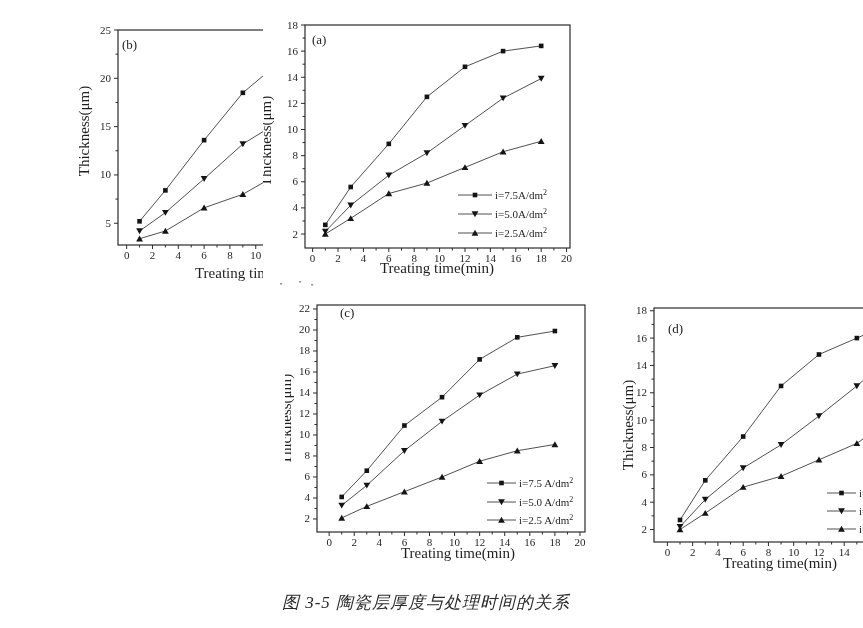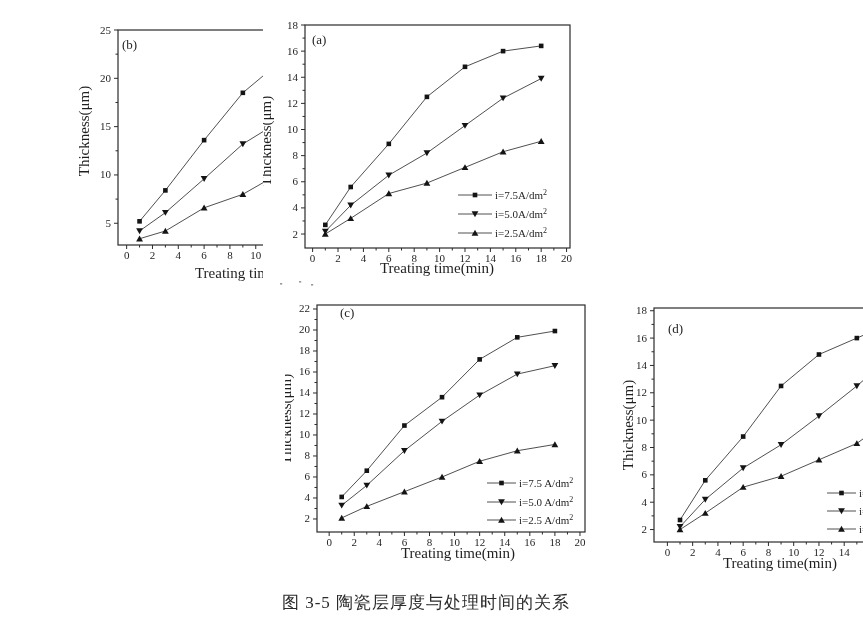--- a/index.html
+++ b/index.html
@@ -4,21 +4,21 @@
 <style>
   html,body{margin:0;padding:0;background:#fff;}
   #stage{position:relative;width:863px;height:628px;background:#ffffff;overflow:hidden;
          font-family:"Liberation Serif","DejaVu Serif",serif;}
   .panel{position:absolute;overflow:hidden;}
   #panel-b{left:55px;top:3px;width:208px;height:292px;z-index:1;}
   #panel-a{left:263px;top:3px;width:322px;height:292px;z-index:2;background:#fff;}
   #panel-c{left:285px;top:295px;width:315px;height:290px;z-index:1;}
   #panel-d{left:618px;top:295px;width:245px;height:293px;z-index:1;}
   #caption{position:absolute;left:0;top:591px;width:852px;text-align:center;
-           font-size:17px;color:#2a2a2a;letter-spacing:1px;z-index:3;}
+           font-size:17px;color:#2a2a2a;letter-spacing:1px;z-index:3;font-style:italic;}
   svg text{fill:#1f1f1f;}
 </style>
 </head>
 <body>
 
 <div id="stage">
 
   <div class="panel" id="panel-b">
     <svg width="208" height="292" viewBox="55 3 208 292">
         <rect x="118" y="30" width="275" height="215" fill="none" stroke="#2b2b2b" stroke-width="1.2"></rect>

